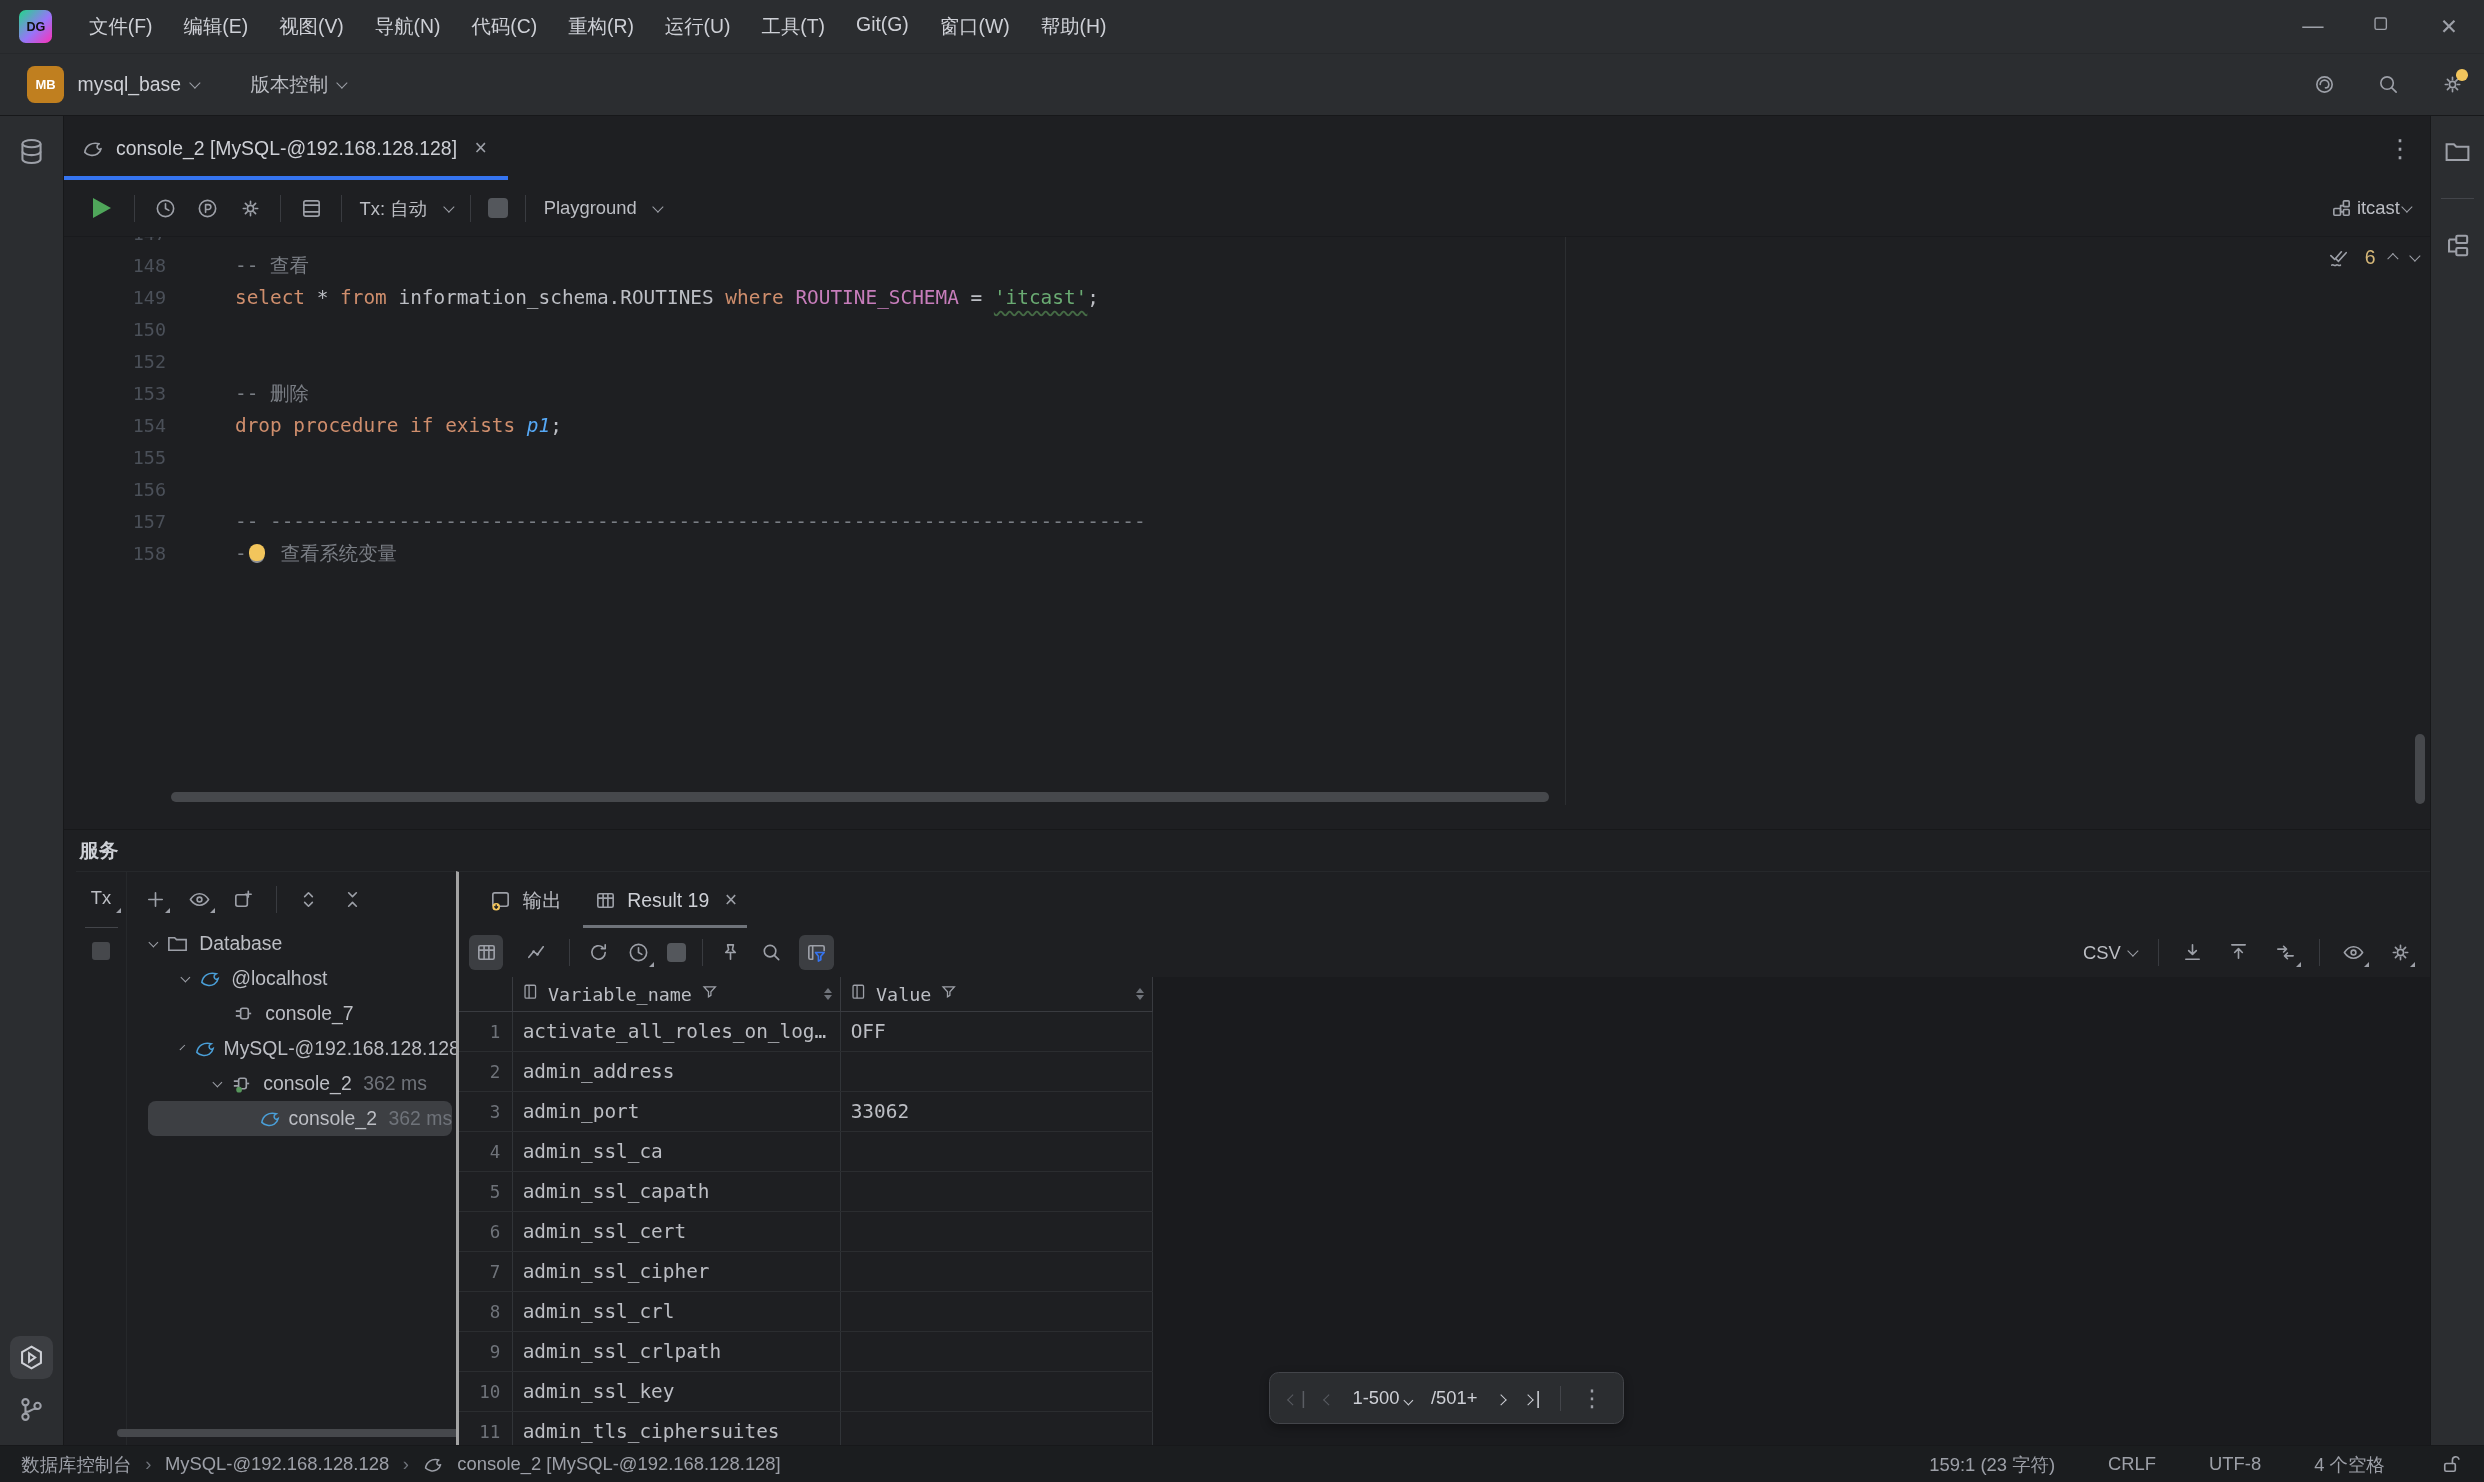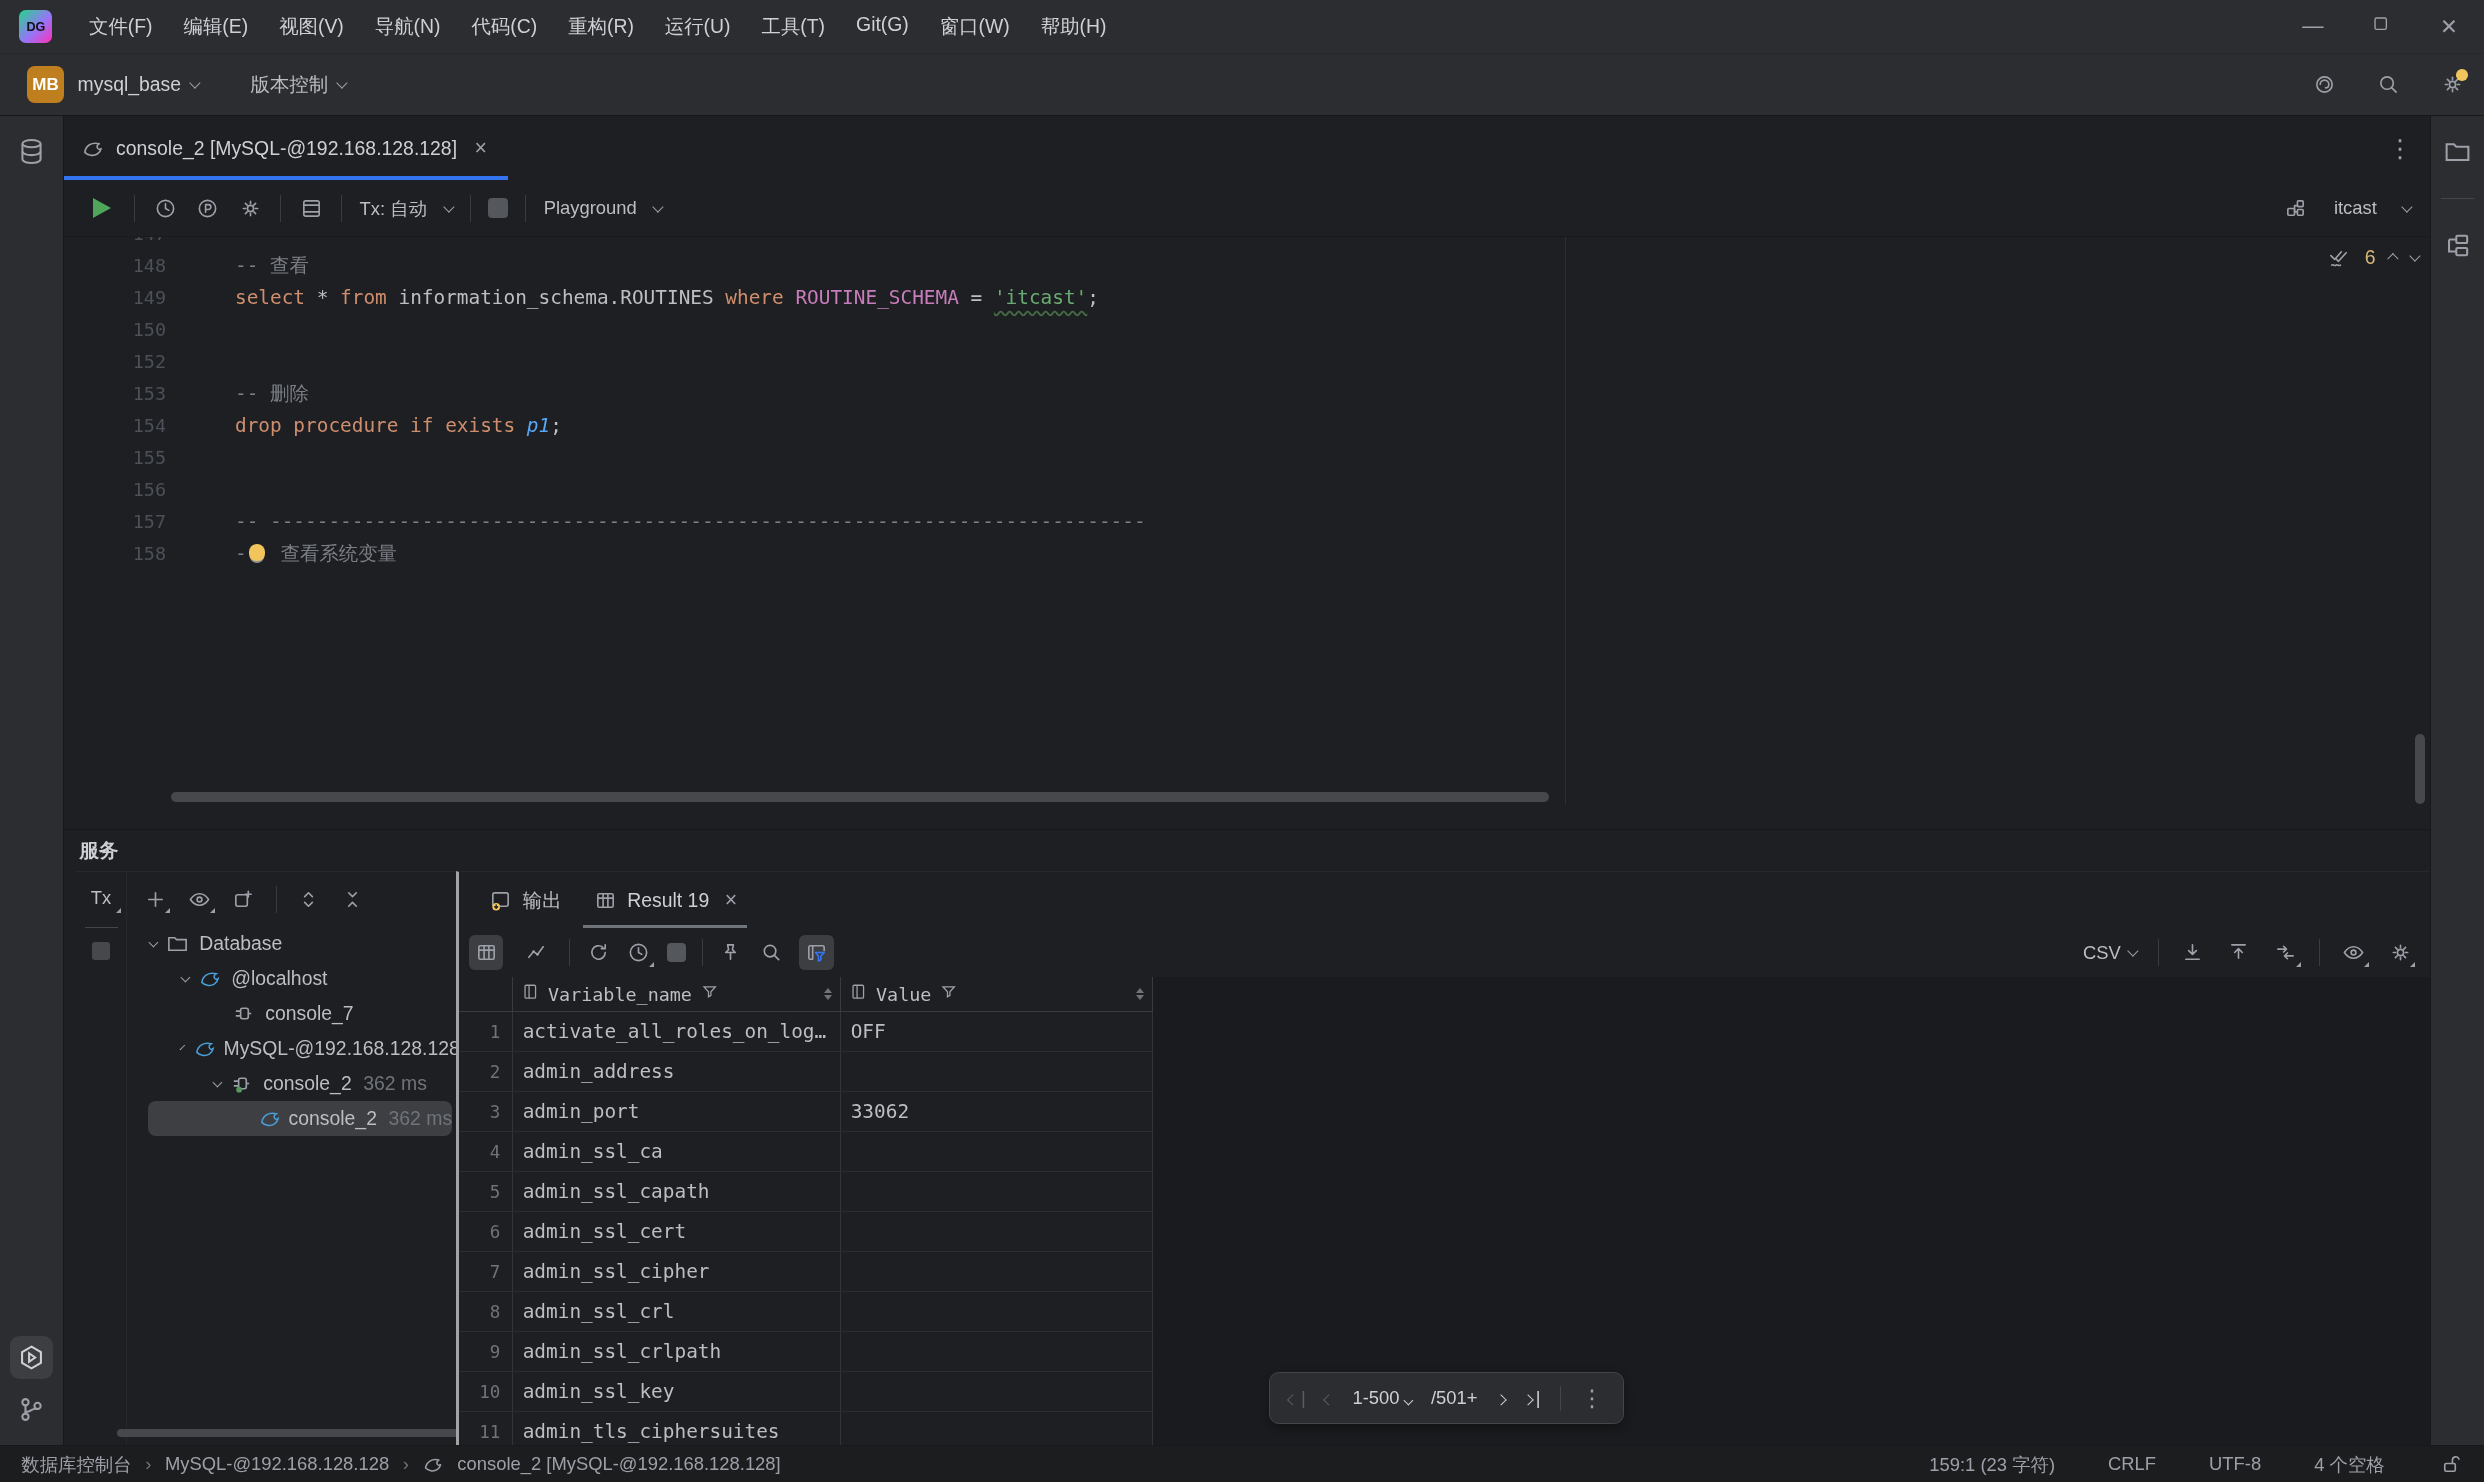--- a/index.html
+++ b/index.html
@@ -10,21 +10,21 @@
   .menubar { height:54px; background:#2b2d30; display:flex; align-items:center; padding:0 15.5px 0 19.4px; border-bottom:1px solid #26282b; font-size:19.4px; color:#ced0d6; }
   .logo { width:33px; height:33px; border-radius:6.8px; background:linear-gradient(135deg,#21d789 0%,#9775f8 55%,#fc31b8 100%); display:flex; align-items:center; justify-content:center; font-weight:bold; font-size:12.6px; color:#111; margin-right:25px; }
   .menu-items { display:flex; gap:7.8px; }
   .menu-items span { padding:5.8px 11.6px; border-radius:5.8px; cursor:default; }
   .win-controls { margin-left:auto; display:flex; gap:29px; align-items:center; color:#9da0a8; }
   .win-controls .wc { width:39px; text-align:center; font-size:21.3px; }
   .wc svg { width:19.4px; height:19.4px; }
 
   
   .projectbar { height:62px; background:#2b2d30; display:flex; align-items:center; padding:0 19.4px 0 27px; border-bottom:1px solid #17181a; font-size:19.4px; }
-  .mb-badge { width:37px; height:37px; border-radius:7.8px; background:#c07f1f; color:#fff; font-weight:bold; font-size:17px; display:flex; align-items:center; justify-content:center; margin-right:13.6px; }
+  .mb-badge { width:37px; height:37px; border-radius:7.8px; background:#c07f1f; color:#fff; font-weight:bold; font-size:13px; display:flex; align-items:center; justify-content:center; margin-right:13.6px; }
   .proj-name { color:#ced0d6; margin-right:9.7px; }
   .vcs { margin-left:52px; color:#bcbec4; margin-right:9.7px; }
   .pb-right { margin-left:auto; display:flex; gap:39px; align-items:center; }
   .pb-right .ic { position:relative; }
   .gear-dot::before { content:""; position:absolute; right:-2.9px; top:-2.9px; width:11.6px; height:11.6px; border-radius:50%; background:#f2c55c; }
 
   
   .workarea { display:flex; height:1329px; }
   .leftbar { width:64px; background:#2b2d30; border-right:1px solid #17181a; display:flex; flex-direction:column; align-items:center; padding:13.6px 0; }
   .rightbar { width:54px; background:#2b2d30; border-left:1px solid #17181a; display:flex; flex-direction:column; align-items:center; padding:13.6px 0; gap:25px; }
@@ -46,21 +46,21 @@
   .vsep { width:1px; height:27px; background:#393b40; }
   .runbtn { width:0; height:0; border-left:18.4px solid #4fa65a; border-top:10.7px solid transparent; border-bottom:10.7px solid transparent; margin:0 5.8px; }
   .ic { position:relative; width:25px; height:25px; display:inline-flex; align-items:center; justify-content:center; color:#9da0a8; }
   .ic svg { width:23px; height:23px; stroke:currentColor; fill:none; stroke-width:1.7; stroke-linecap:round; stroke-linejoin:round; }
   .ic.dd::after { content:""; position:absolute; right:-2.9px; bottom:-1.9px; border-style:solid; border-width:0 0 5.8px 5.8px; border-color:transparent transparent #9da0a8 transparent; }
   .stopsq { width:19.4px; height:19.4px; background:#54575c; border-radius:3.9px; }
   .cv { display:inline-block; width:7.8px; height:7.8px; border-right:1.9px solid #9da0a8; border-bottom:1.9px solid #9da0a8; transform:rotate(45deg); margin-top:-2.9px; }
   .cv.up { transform:rotate(-135deg); margin-top:3.9px; }
   .cv.left { transform:rotate(135deg); }
   .cv.right{ transform:rotate(-45deg); }
-  .tbar-right { margin-left:auto; display:flex; align-items:center; gap:26px; padding-right:19.4px; }
+  .tbar-right { margin-left:auto; display:flex; align-items:center; gap:3px; padding-right:19.4px; }
 
   
   .editor { height:592px; position:relative; overflow:hidden; background:#1e1f22; }
   .guide { position:absolute; left:1501px; top:0; height:568px; width:1px; background:#2c2e31; }
   .lines { position:absolute; top:-19.4px; left:0; right:0; }
   .cline { position:relative; height:32px; line-height:32px; font-family:"DejaVu Sans Mono",monospace; font-size:19.4px; white-space:pre; }
   .cline.cur { background:#26282e; }
   .lnum { position:absolute; left:0; width:102px; text-align:right; color:#4b5059; font-size:18.4px; font-family:"DejaVu Sans Mono",monospace; }
   .gcheck { position:absolute; left:113px; top:0; color:#57965c; font-size:20.4px; }
   .ccontent { position:absolute; left:171px; }

